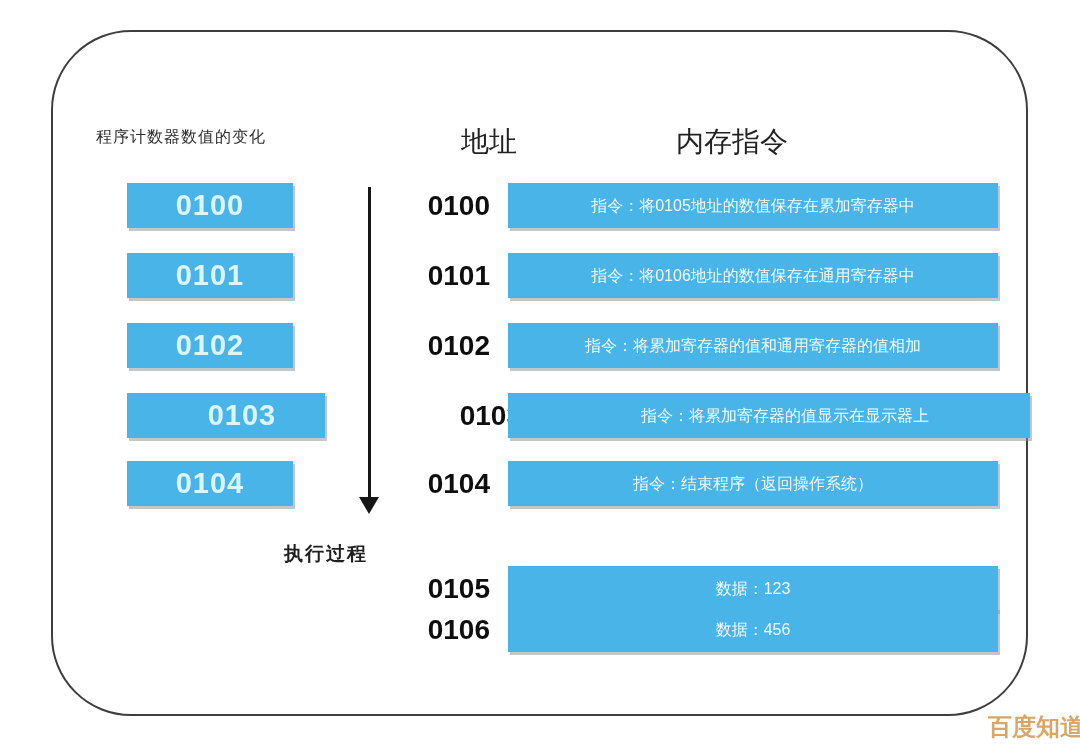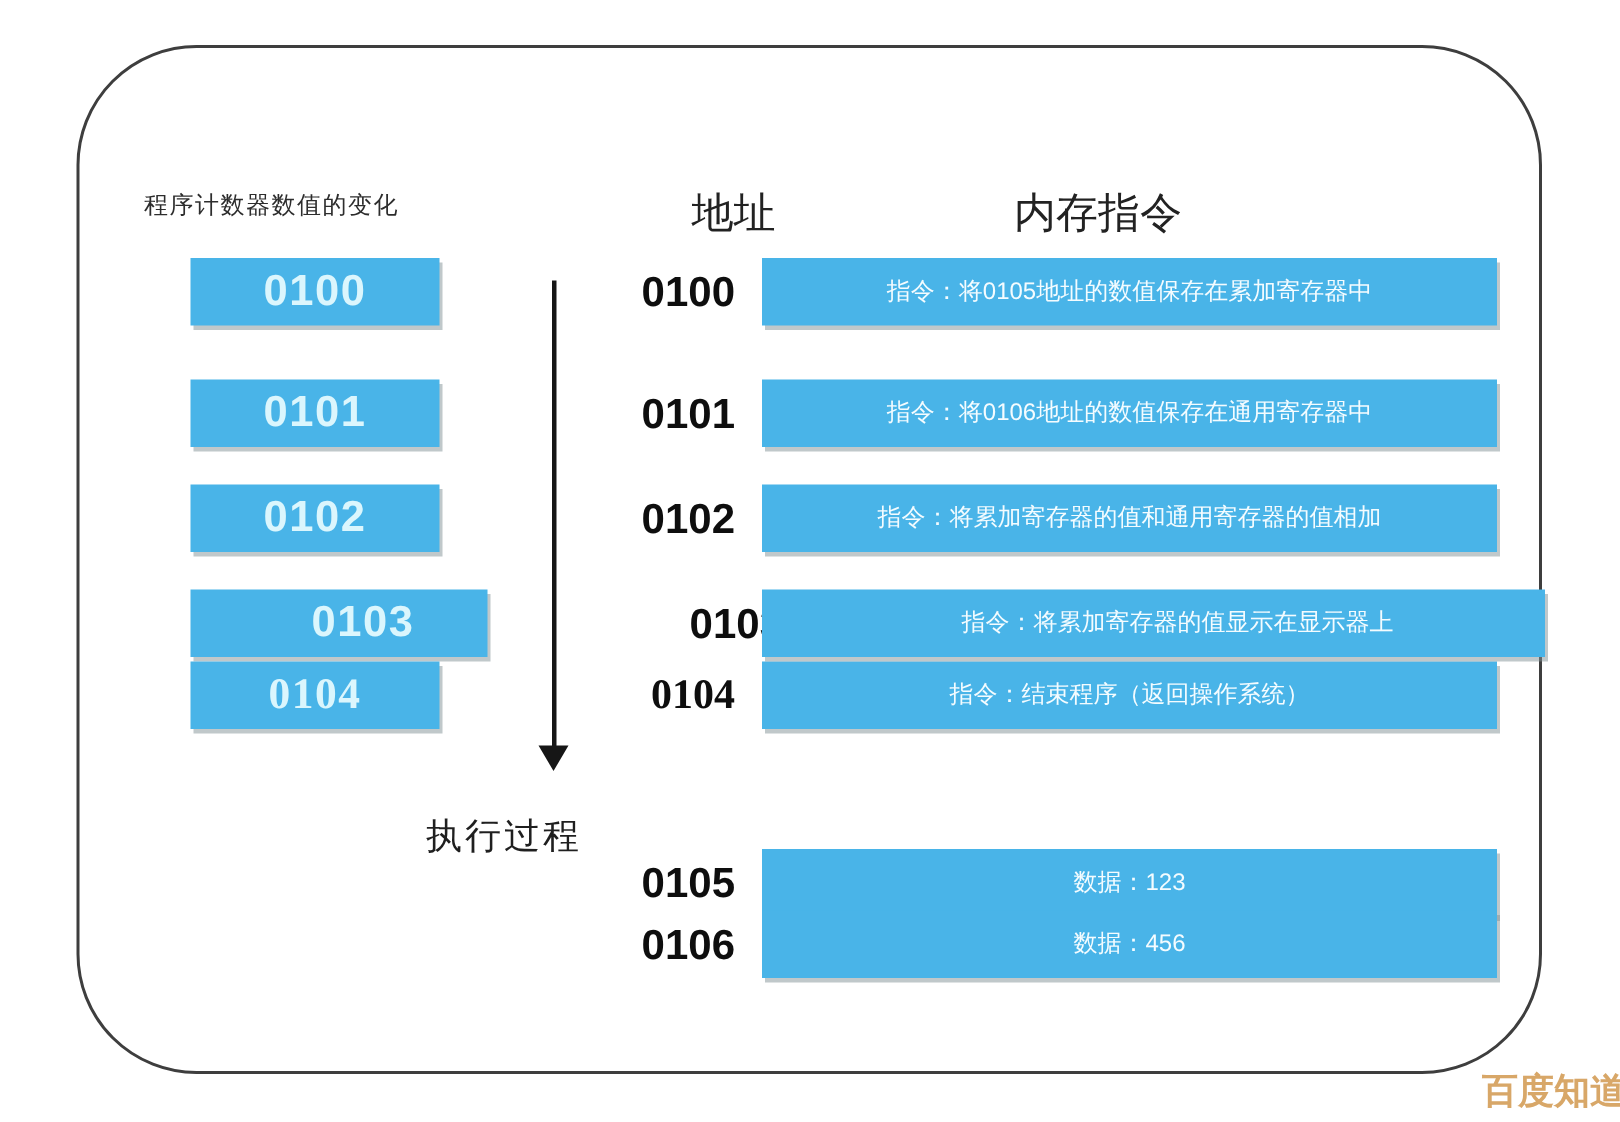--- a/index.html
+++ b/index.html
@@ -68,34 +68,34 @@
     position:absolute;
     left:359px;top:497px;
     width:0;height:0;
     border-left:10px solid transparent;
     border-right:10px solid transparent;
     border-top:17px solid #161616;
   }
   .exec-label{
     position:absolute;
     left:284px;top:541px;
-    font-size:24px;font-weight:400;
+    font-size:19px;font-weight:700;
     letter-spacing:2px;color:#1f1f1f;
     white-space:nowrap;
   }
   .watermark{
     position:absolute;
     left:988px;top:711px;
     font-size:24px;font-weight:bold;
     color:#d8a768;
     white-space:nowrap;
   }
   
-  .r0{top:172px;} .r1{top:253px;} .r2{top:323px;}
-  .r3{top:393px;padding-left:32px;} .r4{top:441px;font-family:Liberation Serif, serif;} .r5{top:537px;margin-top:29px;} .r6{top:607px;}
+  .r0{top:183px;} .r1{top:253px;} .r2{top:323px;}
+  .r3{top:393px;padding-left:32px;} .r4{top:461px;} .r5{top:537px;margin-top:29px;} .r6{top:607px;}
 </style>
 </head>
 <body>
 
 <div class="canvas">
 
   <div class="frame"></div>
 
   <div class="pc-title">程序计数器数值的变化</div>
 

